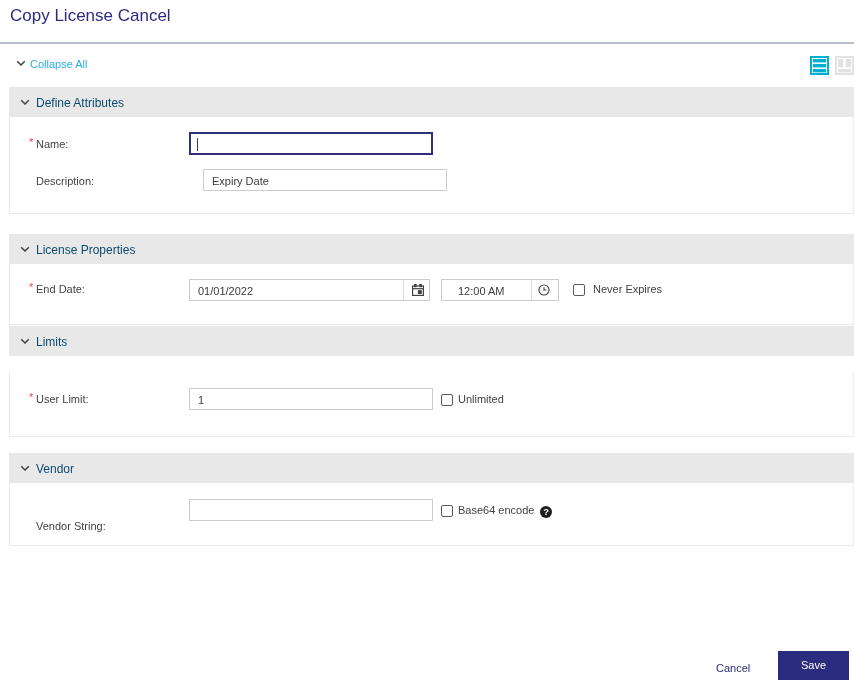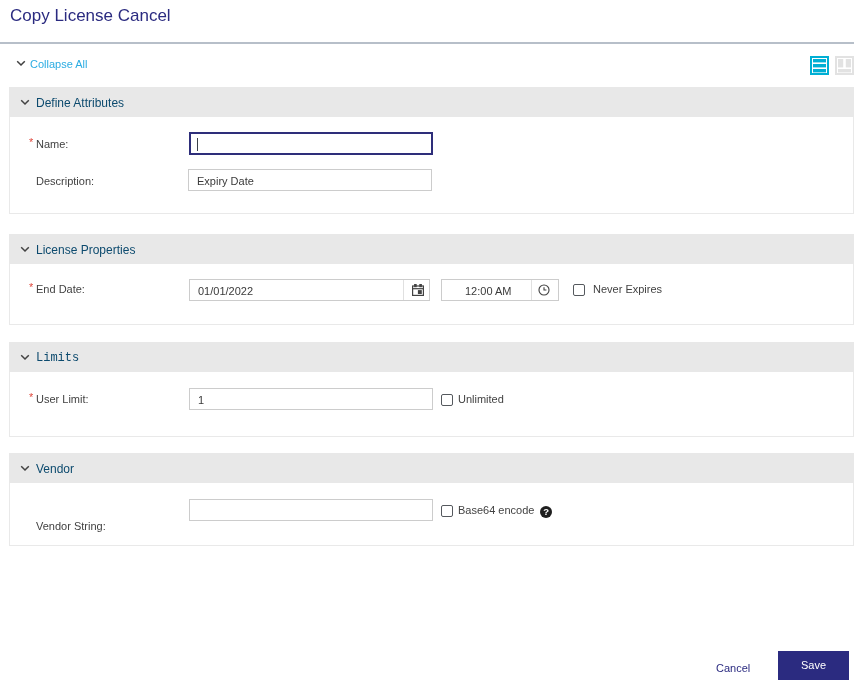--- a/index.html
+++ b/index.html
@@ -50,21 +50,21 @@
 </div>
 <div class="abs sbody" style="top:117px; height:97px;"></div>
 
 <span class="ast" style="left:29px; top:136px;">*</span>
 <div class="abs lbl" style="left:36px; top:138px;">Name:</div>
 <div class="inp" style="left:189px; top:132px; width:244px; height:23px; border:2px solid #2e2e7a;">
   <div style="position:absolute; left:6px; top:4px; width:1px; height:13px; background:#3a4048;"></div>
 </div>
 
 <div class="abs lbl" style="left:36px; top:174.5px;">Description:</div>
-<div class="inp" style="left:188px; top:169px; width:244px; height:22px;">
+<div class="inp" style="left:203px; top:169px; width:244px; height:22px;">
     <span class="itxt">Expiry Date</span>
   </div>
 
 <div class="abs hdr" style="top:234px;">
   <svg class="hdrchev" width="10" height="7" viewBox="0 0 10 7">
       <path d="M1.2 1.2 L5 5 L8.8 1.2" fill="none" stroke="#424242" stroke-width="1.5"></path>
     </svg>
   <div class="htxt">License Properties</div>
 </div>
 <div class="abs sbody" style="top:264px; height:61px;"></div>
@@ -76,31 +76,31 @@
   <div style="position:absolute; right:25px; top:0; width:1px; height:20px; background:#e0e0e0;"></div>
   <svg style="position:absolute; right:5.5px; top:3.5px;" width="12" height="12" viewBox="0 0 12 12">
       <rect x="0.6" y="2" width="10.8" height="9.4" fill="none" stroke="#424242" stroke-width="1.2"></rect>
       <rect x="2.1" y="0" width="2.6" height="3.2" fill="#424242"></rect>
       <rect x="7.3" y="0" width="2.6" height="3.2" fill="#424242"></rect>
       <rect x="0.6" y="4.1" width="10.8" height="1.2" fill="#424242"></rect>
       <rect x="5.9" y="6.1" width="3.9" height="3.9" fill="#424242"></rect>
     </svg>
 </div>
 <div class="inp" style="left:441px; top:279px; width:118px; height:22px;">
-    <span class="itxt" style="left:23px;">12:00 AM</span>
+    <span class="itxt" style="left:16px;">12:00 AM</span>
   <div style="position:absolute; right:26px; top:0; width:1px; height:20px; background:#e0e0e0;"></div>
   <svg style="position:absolute; right:8px; top:4px;" width="12" height="12" viewBox="0 0 16 16">
       <circle cx="8" cy="8" r="6.7" fill="none" stroke="#424242" stroke-width="1.5"></circle>
       <path d="M8 4.2 V8 H11.2" fill="none" stroke="#424242" stroke-width="1.5"></path>
     </svg>
 </div>
 <div class="cb" style="left:573px; top:284px;"></div>
 <div class="cblbl" style="left:593px; top:283px;text-align:center;">Never Expires</div>
 
-<div class="abs hdr" style="top:342px;font-family:Liberation Mono, monospace;">
+<div class="abs hdr" style="top:326px;">
   <svg class="hdrchev" width="10" height="7" viewBox="0 0 10 7">
       <path d="M1.2 1.2 L5 5 L8.8 1.2" fill="none" stroke="#424242" stroke-width="1.5"></path>
     </svg>
   <div class="htxt">Limits</div>
 </div>
 <div class="abs sbody" style="top:372px; height:65px;"></div>
 
 <span class="ast" style="left:29px; top:391px;">*</span>
 <div class="abs lbl" style="left:36px; top:393px;">User Limit:</div>
 <div class="inp" style="left:189px; top:388px; width:244px; height:22px;">

